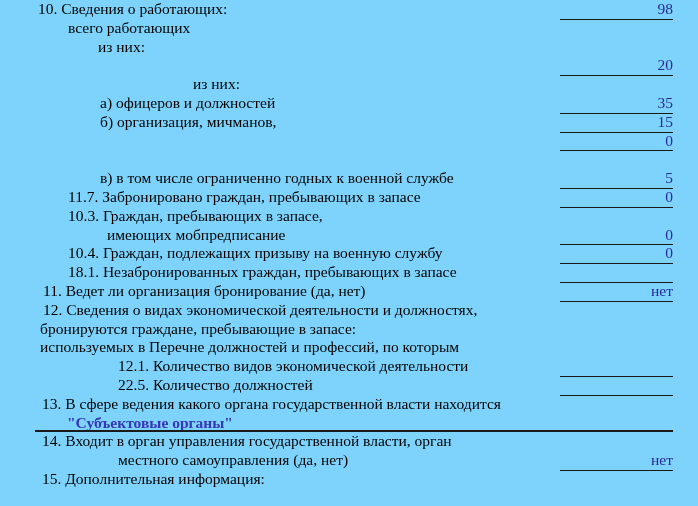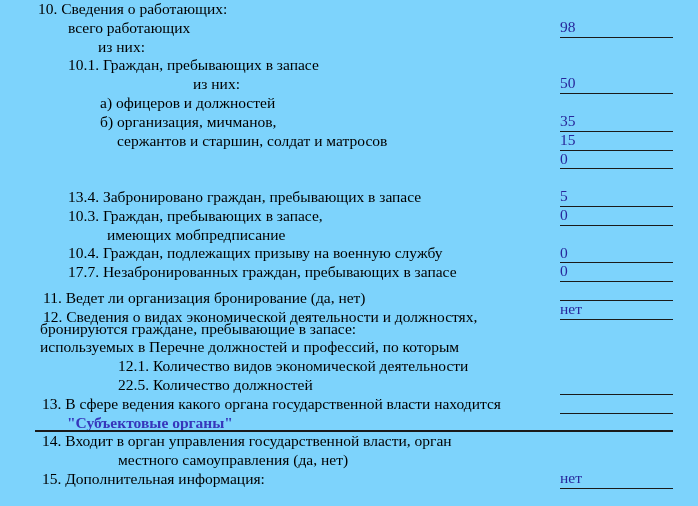--- a/index.html
+++ b/index.html
@@ -20,30 +20,30 @@
     white-space:nowrap;
   }
   .lbl{display:inline-block;}
   .in38{padding-left:38px;}
   .in68{padding-left:68px;}
   .in98{padding-left:98px;}
   .in193{padding-left:193px;}
   .in100{padding-left:100px;}
   .in117{padding-left:117px;}
   .in107{padding-left:107px;}
-  .in43{padding-left:43px;margin-top:7px;}
+  .in43{padding-left:43px;}
   .in40{padding-left:40px;}
   .in70{padding-left:70px;margin-left:48px;}
   .in42{padding-left:42px;font-family:Liberation Serif, serif;}
   .in67{padding-left:67px;}
   .val{
     position:absolute;
-    left:560px;top:18px;
+    left:560px;top:0;
     width:113px;height:100%;
-    text-align:left;
+    text-align:right;
     color:var(--color-value,#28289b);
   }
   .ul{border-bottom:1.5px solid var(--color-line,#1a1a1a);}
   .org{
     color:var(--color-org,#3636bb);
     font-weight:bold;
   }
   .rule{
     position:absolute;
     left:35px;bottom:0;
@@ -63,70 +63,69 @@
 
   <div class="row">
     <span class="lbl in68">всего работающих</span>
   </div>
 
   <div class="row">
     <span class="lbl in98">из них:</span>
   </div>
 
   <div class="row">
-    <span class="lbl in68">10.1. Граждан, пребывающих в запасе</span>
-    <span class="val ul">50</span>
+    <span class="val ul">20</span>
   </div>
 
   <div class="row">
     <span class="lbl in193">из них:</span>
   </div>
 
   <div class="row">
     <span class="lbl in100">а) офицеров и должностей</span>
     <span class="val ul">35</span>
   </div>
 
   <div class="row">
     <span class="lbl in100">б) организация, мичманов,</span>
     <span class="val ul">15</span>
   </div>
 
   <div class="row">
-    <span class="lbl in117">сержантов и старшин, солдат и матросов</span>
     <span class="val ul">0</span>
   </div>
 
   <div class="row"></div>
 
   <div class="row">
+    <span class="lbl in100">в) в том числе ограниченно годных к военной службе</span>
     <span class="val ul">5</span>
   </div>
 
   <div class="row">
-    <span class="lbl in68">13.4. Забронировано граждан, пребывающих в запасе</span>
+    <span class="lbl in68">11.7. Забронировано граждан, пребывающих в запасе</span>
     <span class="val ul">0</span>
   </div>
 
   <div class="row">
     <span class="lbl in68">10.3. Граждан, пребывающих в запасе,</span>
   </div>
 
   <div class="row">
     <span class="lbl in107">имеющих мобпредписание</span>
     <span class="val ul">0</span>
   </div>
 
   <div class="row">
     <span class="lbl in68">10.4. Граждан, подлежащих призыву на военную службу</span>
     <span class="val ul">0</span>
   </div>
 
   <div class="row">
-    <span class="lbl in68">17.7. Незабронированных граждан, пребывающих в запасе</span>
+    <span class="lbl in68">18.1. Незабронированных граждан, пребывающих в запасе</span>
     <span class="val ul"></span>
   </div>
 
   <div class="row">
     <span class="lbl in43">11. Ведет ли организация бронирование (да, нет)</span>
     <span class="val ul">нет</span>
   </div>
 
   <div class="row">
     <span class="lbl in43">12. Сведения о видах экономической деятельности и должностях,</span>

